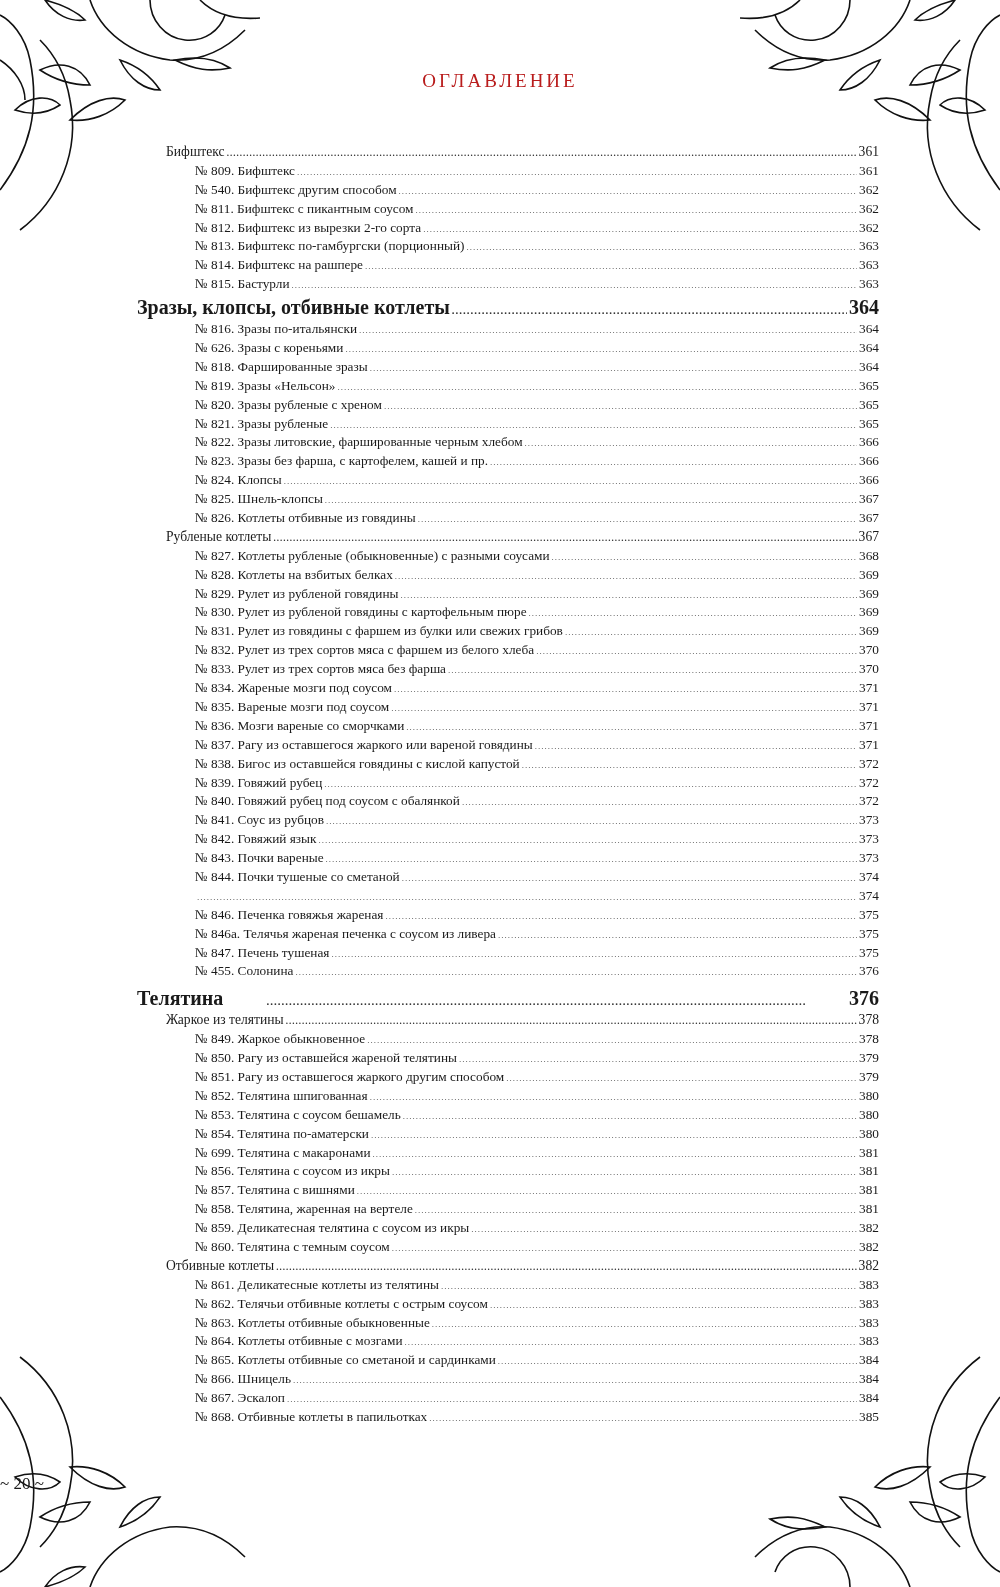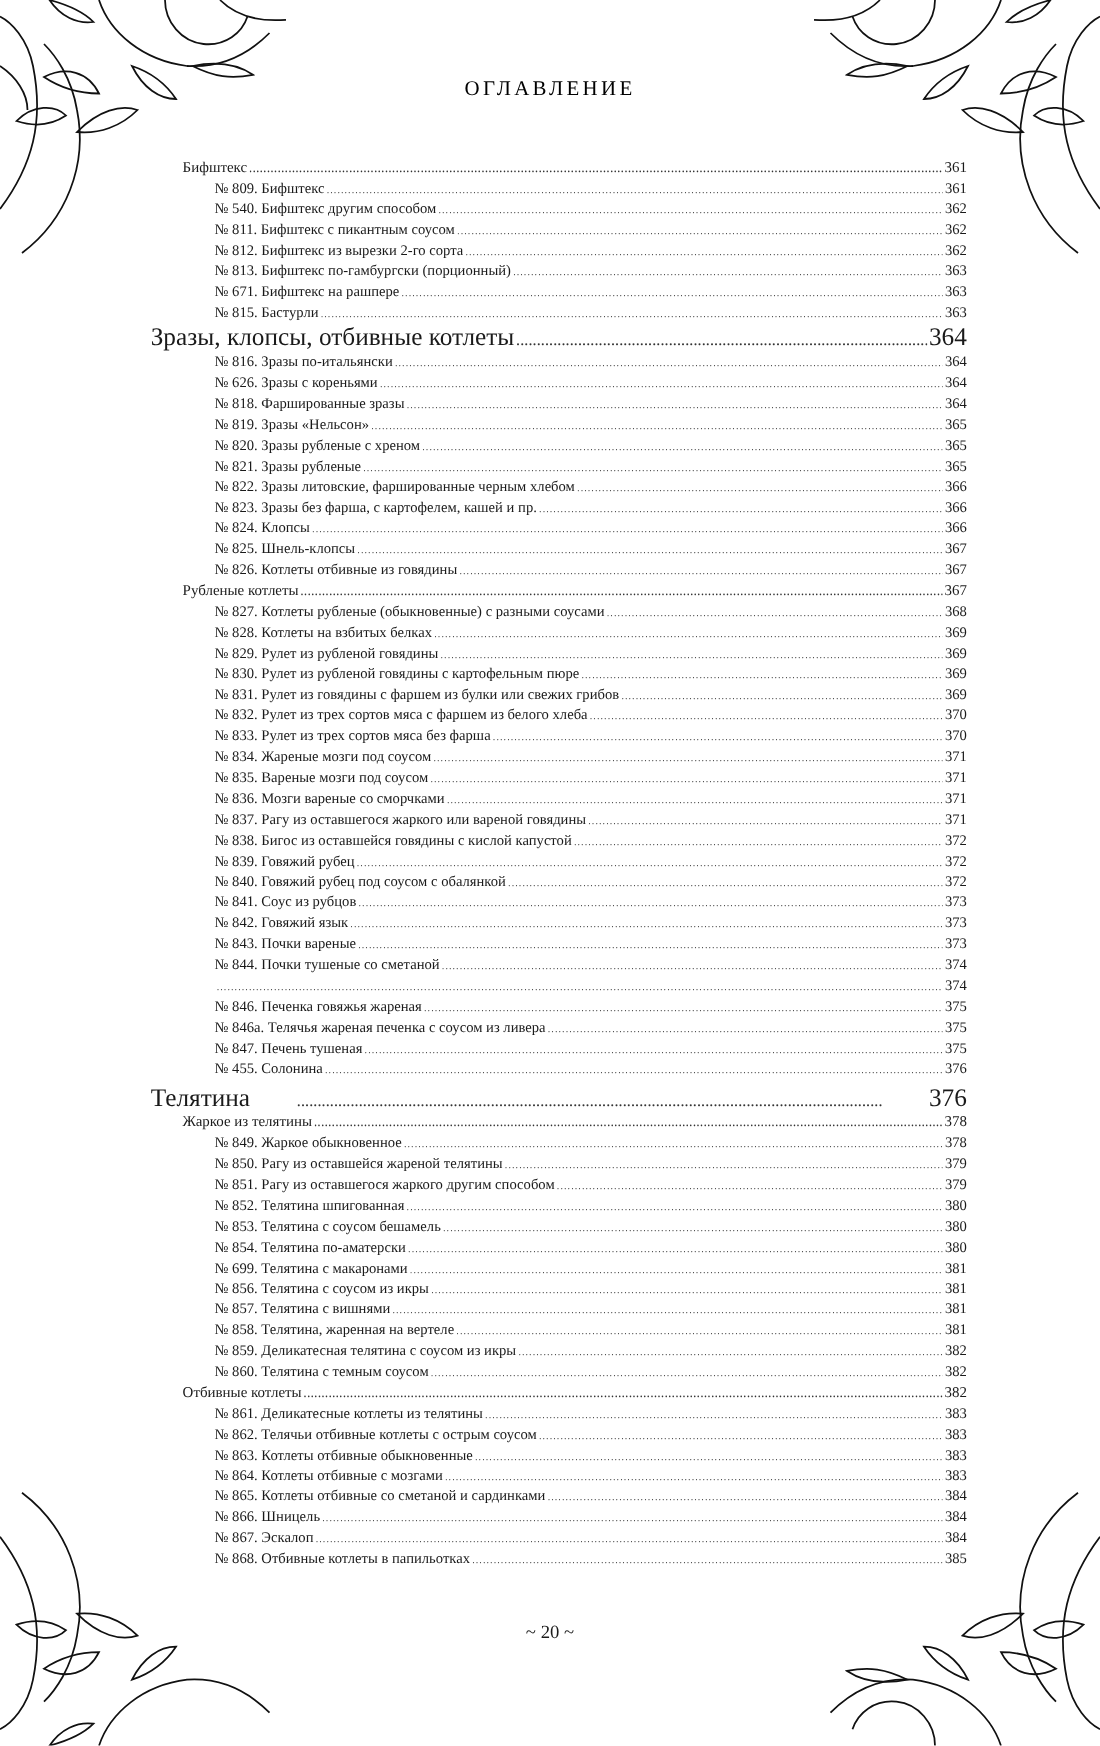--- a/index.html
+++ b/index.html
@@ -6,34 +6,34 @@
   body { width: 1000px; height: 1587px; position: relative; overflow: hidden;
          font-family: "Liberation Serif", "DejaVu Serif", serif; color: #1a1a1a; }
   .ornament { position: absolute; width: 260px; height: 240px; }
   .ornament svg { width: 100%; height: 100%; }
   .orn-tl { left: 0; top: 0; }
   .orn-tr { right: 0; top: 0; transform: scaleX(-1); }
   .orn-bl { left: 0; bottom: 0; transform: scaleY(-1); }
   .orn-br { right: 0; bottom: 0; transform: scale(-1,-1); }
 
   .page-title { position: absolute; top: 70px; left: 0; width: 1000px; text-align: center;
-                font-size: 19px; letter-spacing: 3px; color: #000000; }
+                font-size: 19px; letter-spacing: 3px; color: #b91c1c; }
   .toc { position: absolute; top: 143px; left: 137px; width: 742px; }
   .row { display: flex; align-items: baseline; white-space: nowrap; height: 18.9px; line-height: 18.9px; font-size: 13.3px; }
   .row .label { flex: 0 0 auto; }
   .row .dots { flex: 1 1 auto; overflow: hidden; margin: 0 2px; letter-spacing: 1px; font-size: 9px; color: #333; }
   .row .dots::before { content: "................................................................................................................................................................................................................................................................................................................................................................................................................"; }
   .row .page { flex: 0 0 auto; }
   .row.recipe { padding-left: 58px; }
   .row.sub { padding-left: 29px; font-weight: normal; font-size: 13.6px; }
   .row.sub .dots { font-weight: bold; }
-  .row.chap { font-weight: normal; font-size: 23px; height: 26px; line-height: 26px; }
+  .row.chap { font-weight: bold; font-size: 20px; height: 26px; line-height: 26px; }
   .row.chap .dots { font-size: 11px; font-weight: bold; }
   .row.chap.gap { margin-top: 4px; gap: 41px; }
-  .page-footer { position: absolute; top: 1474px; left: 0; width: 1000px; text-align: center; font-size: 17px; }
+  .page-footer { position: absolute; top: 1474px; left: 0; width: 1000px; text-align: left; font-size: 17px; }
 </style>
 </head>
 <body>
 
 <div class="ornament orn-tl">
   <svg viewBox="0 0 260 240" fill="none" stroke="#111" stroke-width="1.6">
     <path d="M0 190 C30 150 40 110 30 60 C25 35 10 20 0 15"></path>
     <path d="M20 230 C60 200 80 150 70 100 C65 70 50 50 40 40"></path>
     <path d="M40 70 C60 60 80 65 90 85 C70 85 55 80 40 70Z"></path>
     <path d="M70 120 C90 100 110 95 125 100 C110 115 90 122 70 120Z"></path>
@@ -115,21 +115,21 @@
       <span class="label">№ 812. Бифштекс из вырезки 2-го сорта</span>
       <span class="dots"></span>
       <span class="page">362</span>
     </div>
     <div class="row recipe">
       <span class="label">№ 813. Бифштекс по-гамбургски (порционный)</span>
       <span class="dots"></span>
       <span class="page">363</span>
     </div>
     <div class="row recipe">
-      <span class="label">№ 671. Бифштекс на рашпере</span>
+      <span class="label">№ 814. Бифштекс на рашпере</span>
       <span class="dots"></span>
       <span class="page">363</span>
     </div>
     <div class="row recipe">
       <span class="label">№ 815. Бастурли</span>
       <span class="dots"></span>
       <span class="page">363</span>
     </div>
     <div class="row chap">
       <span class="label">Зразы, клопсы, отбивные котлеты</span>

